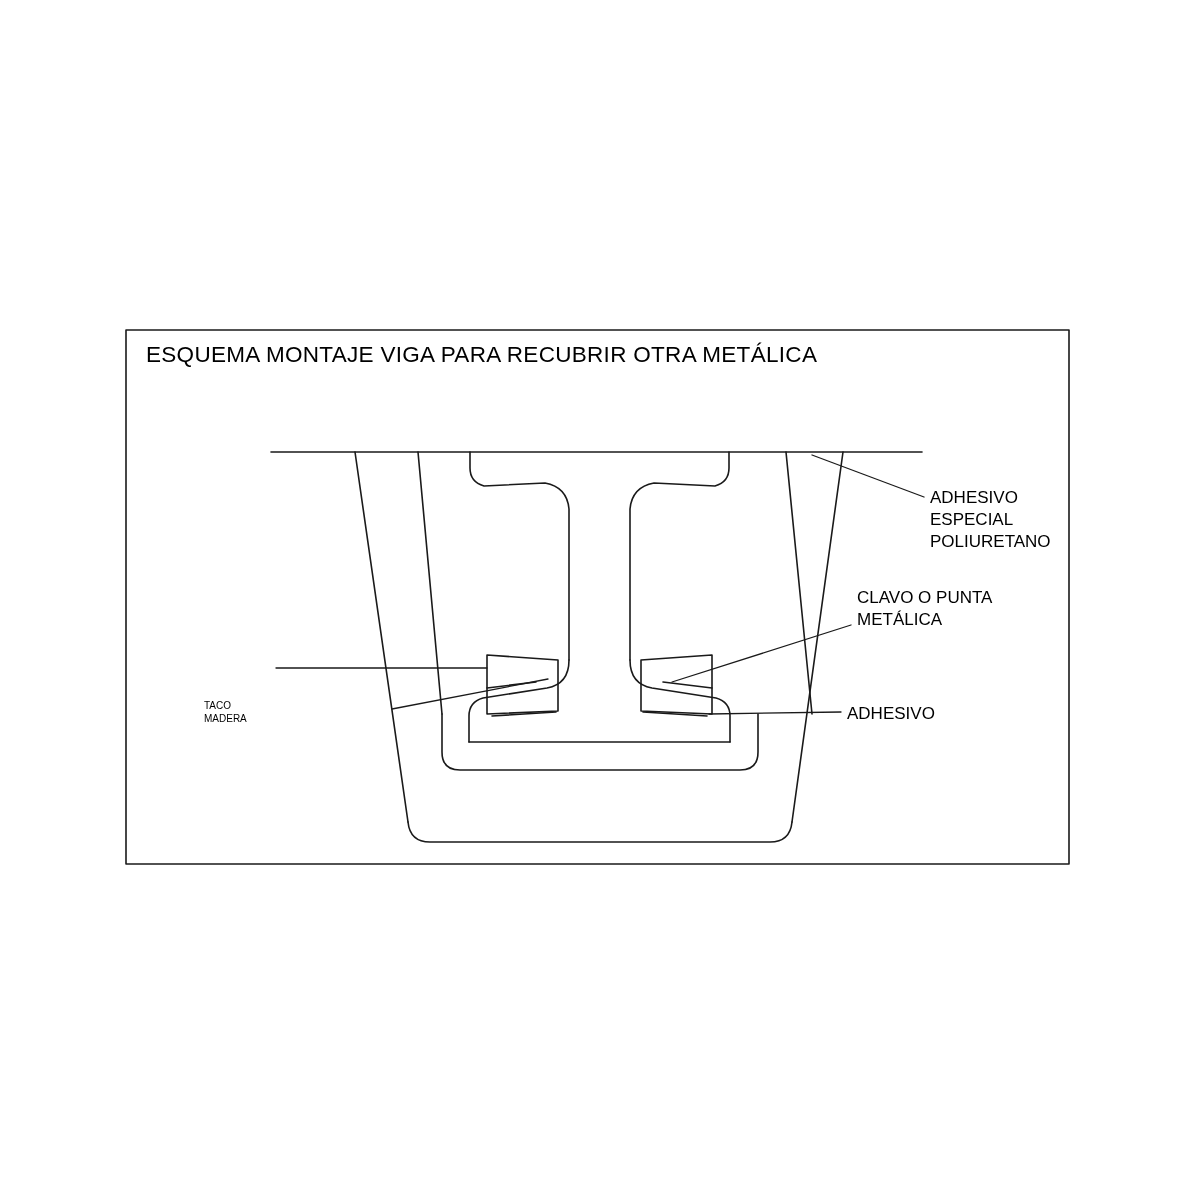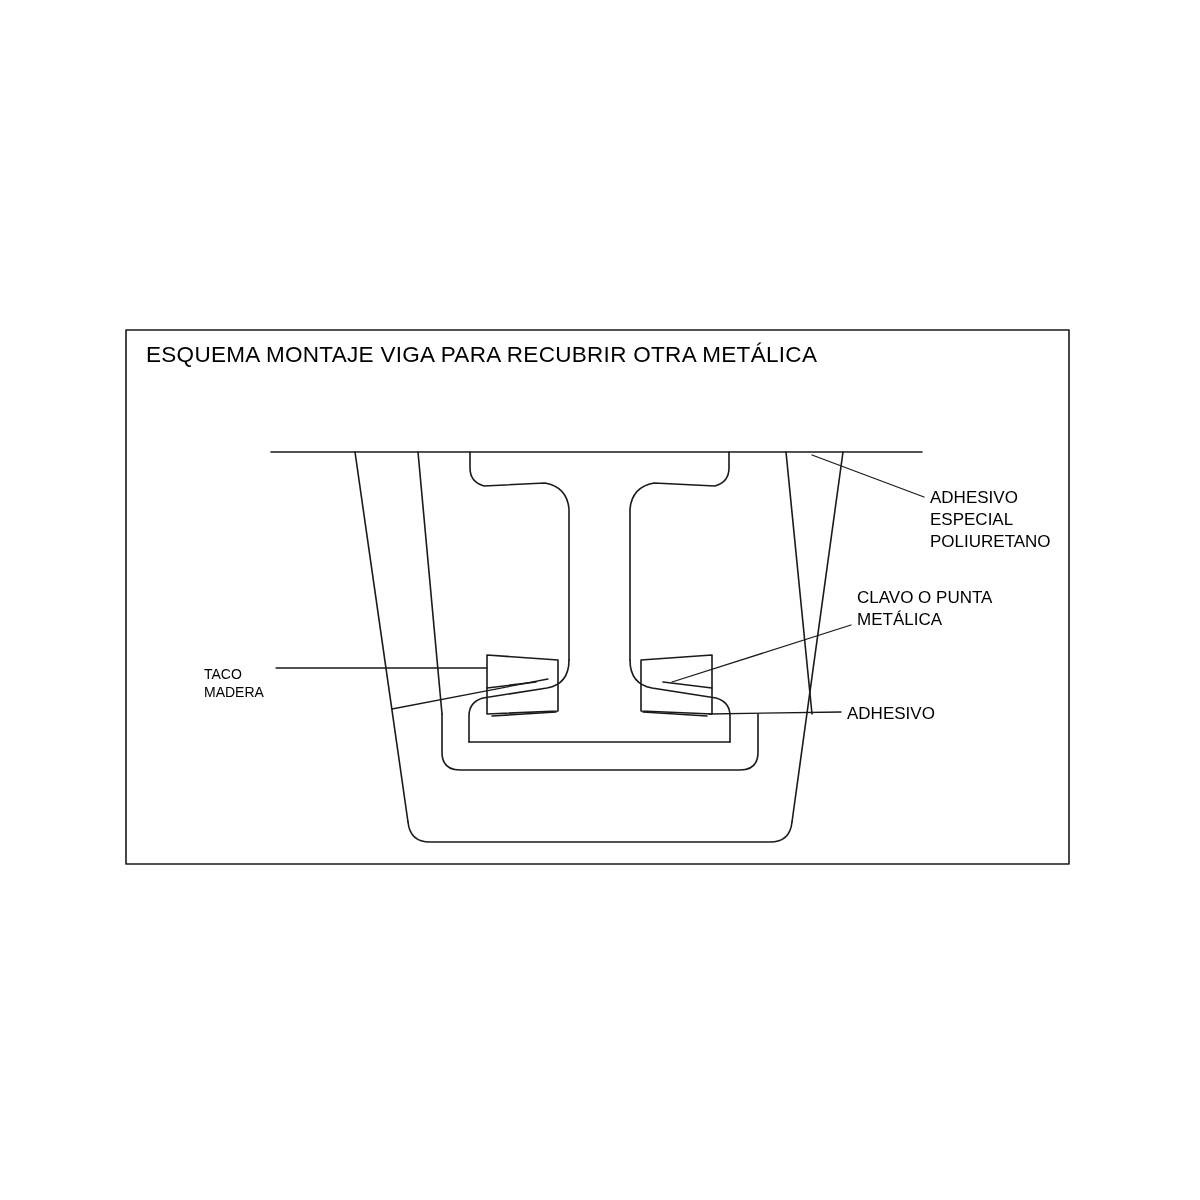--- a/index.html
+++ b/index.html
@@ -49,22 +49,22 @@
     top: 587px;
     font-size: 17px;
   }
   #label-adhesivo {
     left: 847px;
     top: 703px;
     font-size: 17px;
   }
   #label-taco-madera {
     left: 204px;
-    top: 666px;
-    font-size: 14px;
+    top: 700px;
+    font-size: 10px;
   }
 </style>
 </head>
 <body>
 
 <div id="canvas">
 
   <svg id="drawing" viewBox="0 0 1200 1200">
     <g fill="none" stroke="#1a1a1a" stroke-width="1.6" stroke-linejoin="round" stroke-linecap="round">
 

